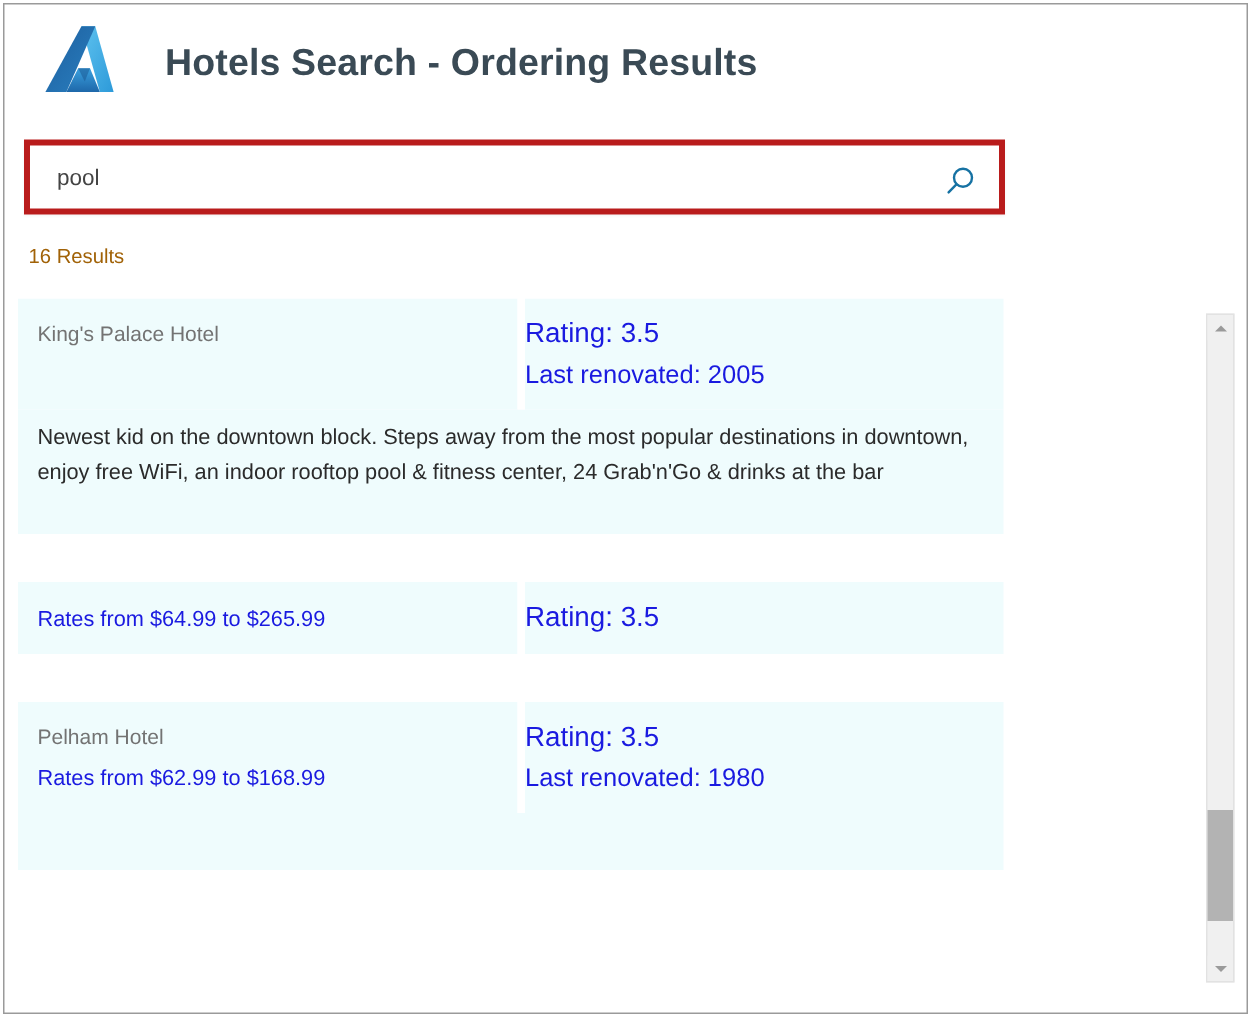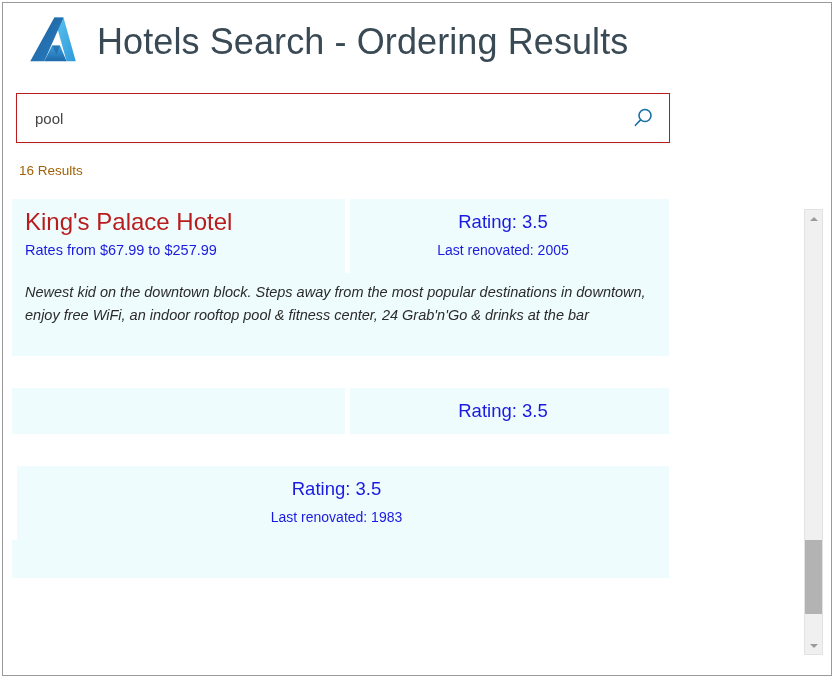--- a/index.html
+++ b/index.html
@@ -34,36 +34,36 @@
     display: flex;
     align-items: center;
   }
   #azure-logo {
     margin-left: 22px;
     width: 56px;
     height: 56px;
     flex: 0 0 auto;
   }
   #page-title {
-    margin-left: 16px;
-    font-size: 36px;
-    font-weight: 400;
+    margin-left: 29px;
+    font-size: 25px;
+    font-weight: 700;
     color: #3a4a55;
     letter-spacing: 0.1px;
     white-space: nowrap;
     font-family: "Liberation Sans", sans-serif;
   }
   
   #search-bar {
     position: absolute;
     left: 13px;
     top: 90px;
     width: 654px;
     height: 50px;
-    border: 1px solid #b91c1c;
+    border: 4px solid #b91c1c;
     background: #ffffff;
     box-sizing: border-box;
     display: flex;
     box-shadow: 0 1px 2px rgba(0,0,0,0.05);
   }
   #search-input {
     flex: 1 1 auto;
     border: none;
     outline: none;
     font-size: 15px;
@@ -124,57 +124,56 @@
   }
   .card-spacer {
     width: 5px;
     background: #ffffff;
   }
   .card-right {
     flex: 1 1 auto;
     background: #effcfd;
     padding: 10px 13px 10px 0;
     box-sizing: border-box;
-    text-align: center;
+    text-align: left;
   }
   .hotel-name {
-    color: #b91c1c;
-    font-size: 24px;
+    color: #737373;
+    font-size: 14px;
     line-height: 26px;
     white-space: nowrap;
   }
   .hotel-rating {
     color: #1a1ae0;
     font-size: 18.5px;
     line-height: 26px;
     white-space: nowrap;
   }
   .hotel-rates {
     color: #1a1ae0;
     font-size: 14.5px;
     line-height: 26px;
     margin-top: 2px;
     white-space: nowrap;
   }
   .hotel-renovated {
     color: #1a1ae0;
-    font-size: 14px;
+    font-size: 17px;
     line-height: 26px;
     margin-top: 2px;
     white-space: nowrap;
   }
   .card-description {
     background: #effcfd;
     color: #2b2b2b;
     font-size: 14.5px;
     line-height: 22.5px;
     padding: 8px 18px 30px 13px;
     box-sizing: border-box;
     width: 100%;
-    font-style: italic;
   }
   
   #results-scrollbar {
     position: absolute;
     right: 8px;
     top: 206px;
     width: 19px;
     height: 446px;
     background: #f0f0f0;
     border: 1px solid #e2e2e2;
@@ -253,48 +252,52 @@
 
   <div id="results-count">16 Results</div>
 
   <div id="results-scroll-area">
     <div id="results-list">
 
       <div class="result-card">
         <div class="card-top">
           <div class="card-left">
             <div class="hotel-name">King's Palace Hotel</div>
-            <div class="hotel-rates">Rates from $67.99 to $257.99</div>
           </div>
           <div class="card-spacer"></div>
           <div class="card-right">
             <div class="hotel-rating">Rating: 3.5</div>
             <div class="hotel-renovated">Last renovated: 2005</div>
           </div>
         </div>
         <div class="card-description">Newest kid on the downtown block.  Steps away from the most popular destinations in downtown, enjoy free WiFi, an indoor rooftop pool &amp; fitness center, 24 Grab'n'Go &amp; drinks at the bar</div>
       </div>
 
       <div class="result-card">
         <div class="card-top">
           <div class="card-left">
+            <div class="hotel-rates">Rates from $64.99 to $265.99</div>
           </div>
           <div class="card-spacer"></div>
           <div class="card-right">
             <div class="hotel-rating">Rating: 3.5</div>
           </div>
         </div>
       </div>
 
       <div class="result-card">
         <div class="card-top">
+          <div class="card-left">
+            <div class="hotel-name">Pelham Hotel</div>
+            <div class="hotel-rates">Rates from $62.99 to $168.99</div>
+          </div>
           <div class="card-spacer"></div>
           <div class="card-right">
             <div class="hotel-rating">Rating: 3.5</div>
-            <div class="hotel-renovated">Last renovated: 1983</div>
+            <div class="hotel-renovated">Last renovated: 1980</div>
           </div>
         </div>
         <div class="card-description"></div>
       </div>
 
     </div>
   </div>
 
   <div id="results-scrollbar">
     <div class="sb-btn" id="scroll-up-button">

